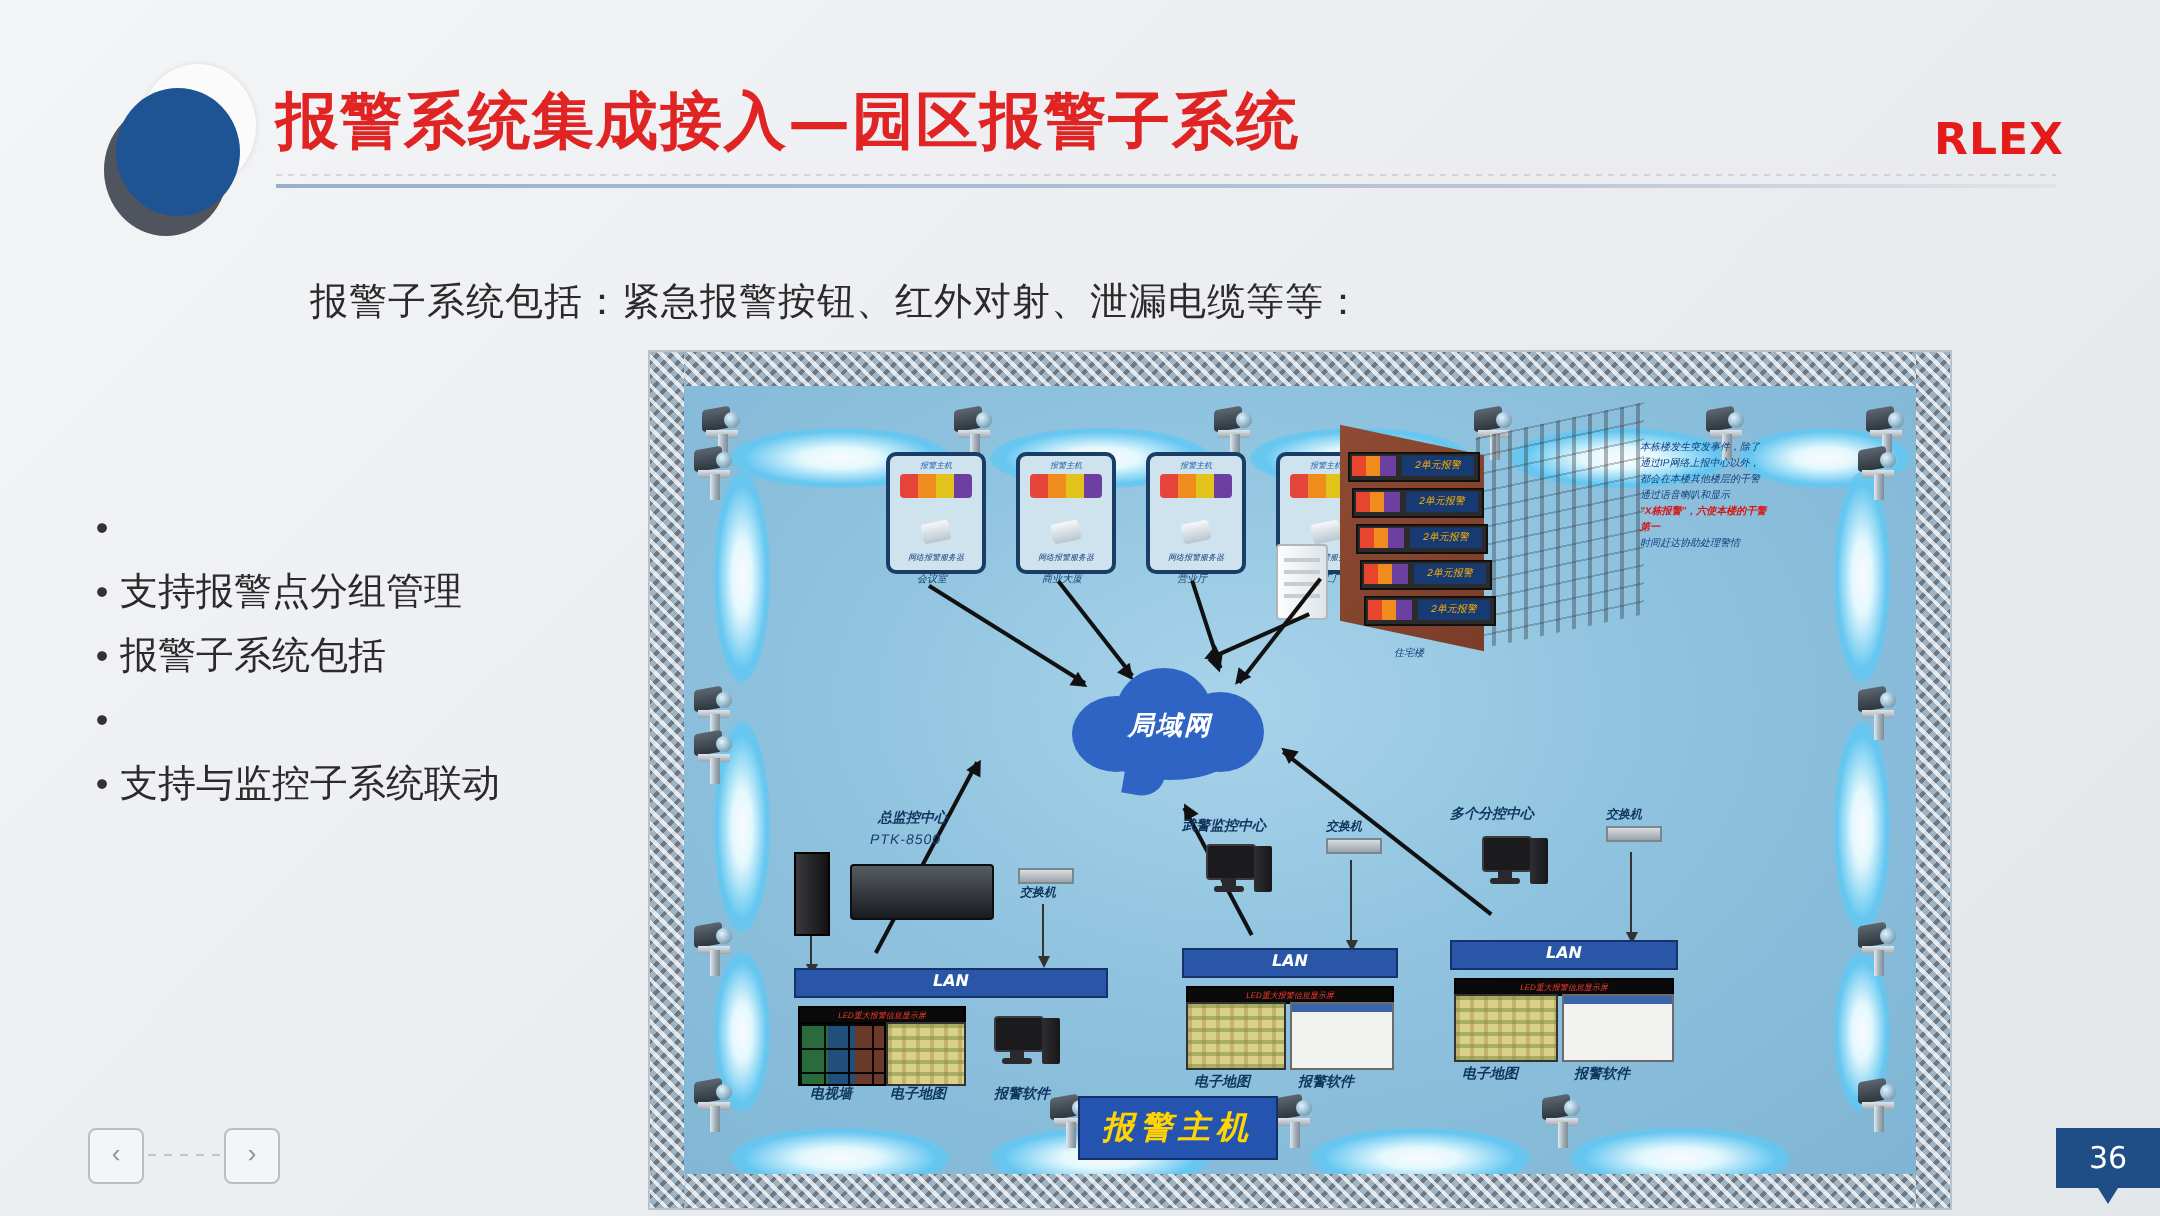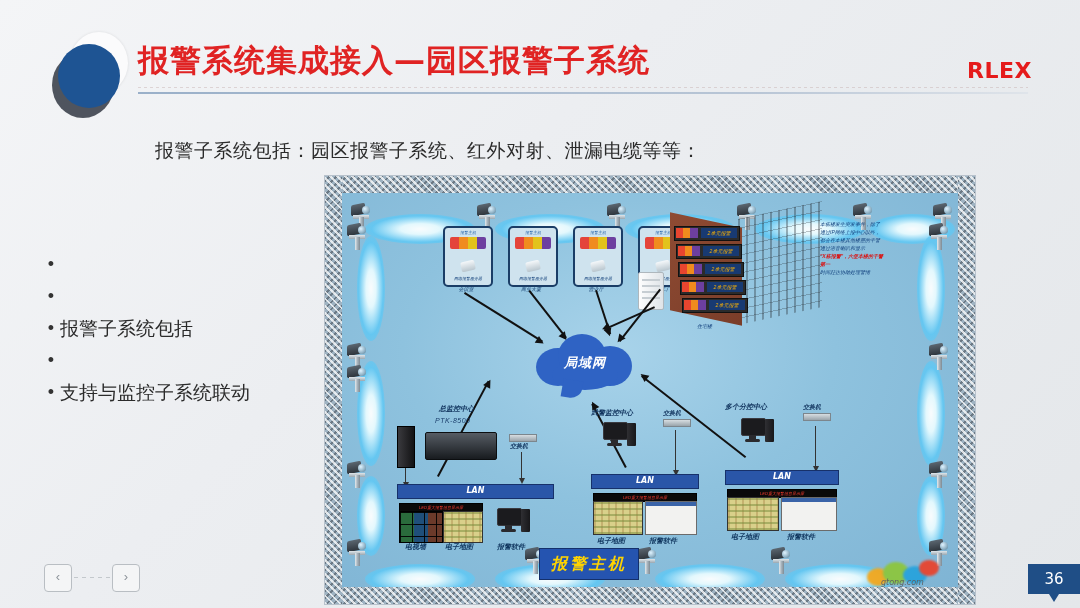--- a/index.html
+++ b/index.html
@@ -193,28 +193,29 @@
     <div class="c logo-c-white"></div>
     <div class="c logo-c-dark"></div>
     <div class="c logo-c-blue"></div>
   </div>
   <div class="title">报警系统集成接入—园区报警子系统</div>
   <div class="title-rule2"></div>
   <div class="title-rule"></div>
   <div class="brand">RLEX</div>
 </div>
 
-<div class="subtitle">报警子系统包括：园区报警子系统、红外对射、泄漏电缆等等：</div>
+<div class="subtitle">报警子系统包括：紧急报警按钮、红外对射、泄漏电缆等等：</div>
 
 <div class="bullets">
   <div class="bullet">
     <span class="dot">•</span>
   </div>
   <div class="bullet">
     <span class="dot">•</span>
+    <span class="btxt">支持报警点分组管理</span>
   </div>
   <div class="bullet">
     <span class="dot">•</span>
     <span class="btxt">报警子系统包括</span>
   </div>
   <div class="bullet">
     <span class="dot">•</span>
   </div>
   <div class="bullet">
     <span class="dot">•</span>
@@ -531,27 +532,20 @@
         <div class="tb"></div>
       </div>
     <div class="cap" style="left:6px;top:130px;">电子地图</div>
     <div class="cap" style="left:62px;top:130px;">报警软件</div>
   </div>
 
   <div class="gate">
     <span>报警主机</span>
   </div>
 
-  <div class="watermark">
-    <div class="wm-blob" style="left:2px;top:10px;width:22px;height:18px;background:#f3a81e;"></div>
-    <div class="wm-blob" style="left:18px;top:4px;width:26px;height:22px;background:#8dc63f;"></div>
-    <div class="wm-blob" style="left:38px;top:8px;width:24px;height:18px;background:#29a3dc;"></div>
-    <div class="wm-blob" style="left:54px;top:2px;width:20px;height:16px;background:#e8452f;"></div>
-    <div class="wm-txt">gtong.com</div>
-  </div>
 </div>
 
 <div class="navline"></div>
 <div class="navbtn" style="left:44px;top:564px;">
   <span>‹</span>
 </div>
 <div class="navbtn" style="left:112px;top:564px;">
   <span>›</span>
 </div>
 

